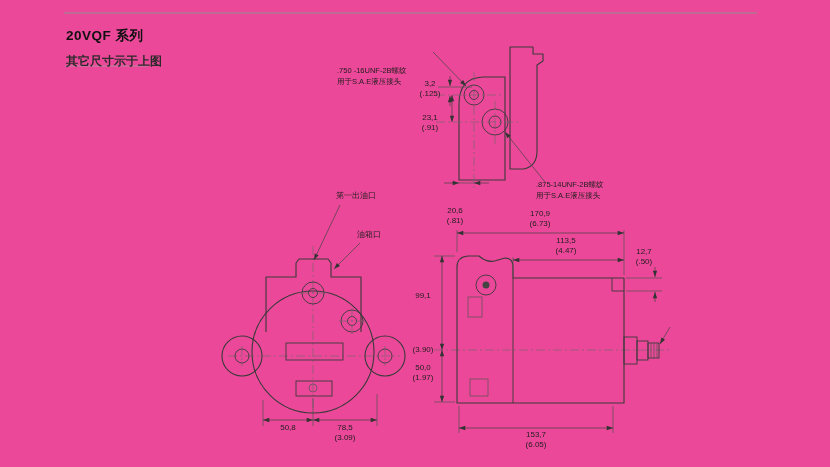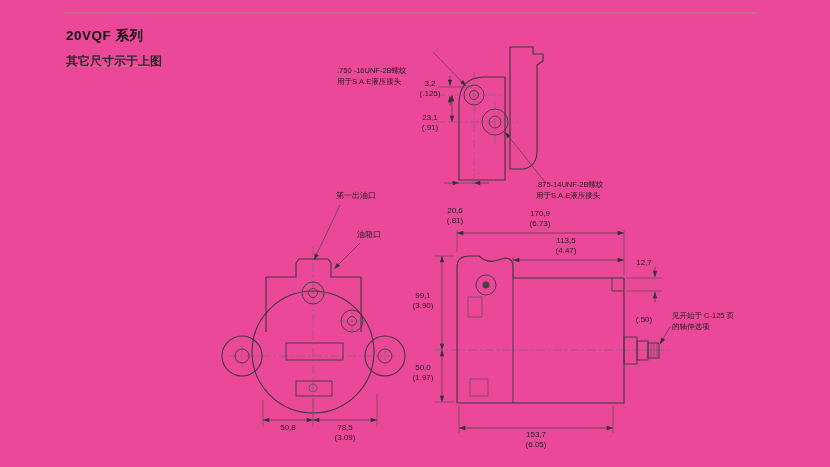--- a/index.html
+++ b/index.html
@@ -184,33 +184,31 @@
   </div>
 
   <div class="dim" style="left:517px; top:209px; width:46px;">
     <span>170,9</span>
     <span>(6.73)</span>
   </div>
   <div class="dim" style="left:543px; top:236px; width:46px;">
     <span>113,5</span>
     <span>(4.47)</span>
   </div>
-  <div class="dim" style="left:626px; top:258px; width:36px;gap:47px;">
+  <div class="dim" style="left:626px; top:247px; width:36px;">
     <span>12,7</span>
     <span>(.50)</span>
   </div>
-  <div class="dim" style="left:406px; top:291px; width:34px;">
+  <div class="dim" style="left:406px; top:291px; width:34px;gap:44px;">
     <span>99,1</span>
     <span>(3.90)</span>
   </div>
   <div class="dim" style="left:406px; top:363px; width:34px;">
     <span>50,0</span>
     <span>(1.97)</span>
   </div>
   <div class="dim" style="left:513px; top:405px; width:46px;margin-top:25px;">
     <span>153,7</span>
     <span>(6.05)</span>
   </div>
 
-  <div class="note" style="left:672px; top:311px; width:86px;">见开始于 C-125 页
-的轴伸选项</div>
 
 </div>
 
 </body></html>

